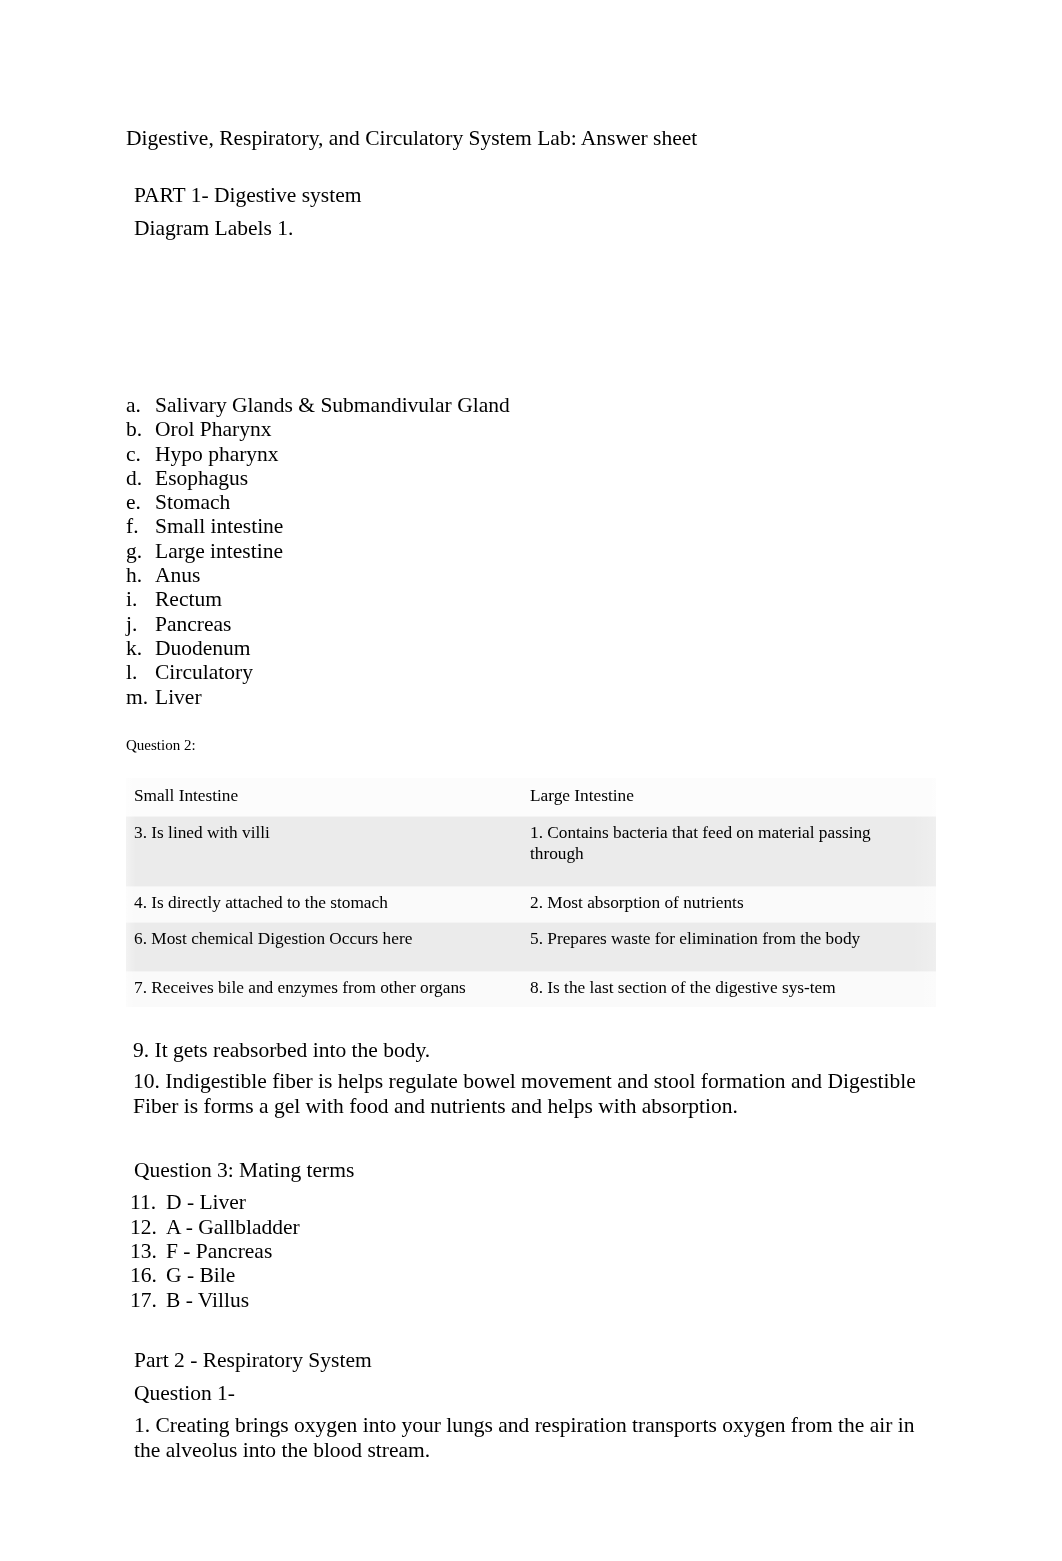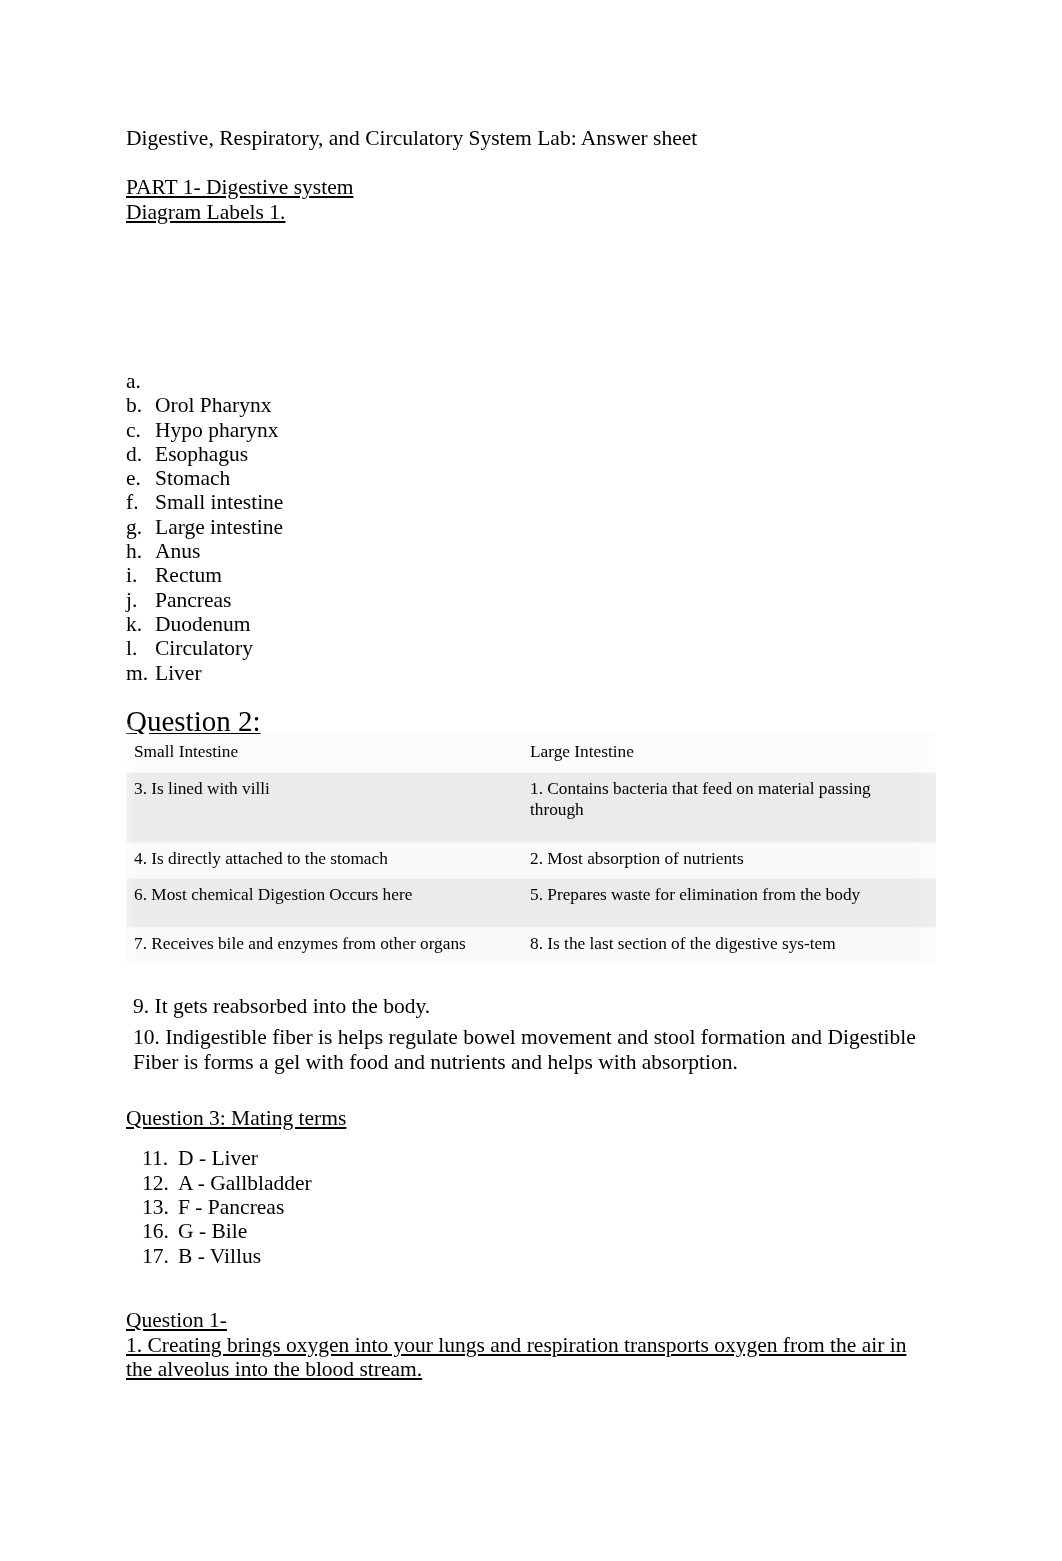--- a/index.html
+++ b/index.html
@@ -37,22 +37,21 @@
     white-space: nowrap;
   }
 
   .blank-line {
     height: 24.5px;
   }
 
   .para {
     font-size: 21.5px;
     line-height: 24.5px;
-    margin: 0;
-    text-decoration: underline;
+    margin: 8px;
   }
 
   
   .diagram-placeholder {
     width: 520px;
     height: 145px;
     background: #ffffff;
     margin: 0 0 0 0;
   }
 
@@ -70,24 +69,23 @@
     padding-left: 0;
   }
   .letter-list .marker {
     display: inline-block;
     width: 29px;
     flex: 0 0 29px;
   }
 
   
   .q2-label {
-    font-size: 29px;
+    font-size: 15px;
     line-height: 24.5px;
-    margin: 0 0 0 0;
-    text-decoration: underline;
+    margin: 0 0 20px 0;
   }
 
   .table-wrap {
     position: relative;
     width: 810px;
     margin-left: 0px;
   }
   table.compare {
     border-collapse: collapse;
     width: 810px;
@@ -138,21 +136,21 @@
 
   .after-table {
     font-size: 21.5px;
     line-height: 24.5px;
     margin: 7px;
   }
 
   
   .num-list {
     list-style: none;
-    margin: 16px;
+    margin: 4px;
     padding: 0;
     font-size: 21.5px;
     line-height: 24.3px;
   }
   .num-list li {
     display: flex;
     align-items: baseline;
   }
   .num-list .marker {
     display: inline-block;
@@ -172,20 +170,21 @@
   <div class="blank-line"></div>
 
   <div class="para">PART 1- Digestive system</div>
   <div class="para">Diagram Labels 1.</div>
 
   <div class="diagram-placeholder"></div>
 
   <ul class="letter-list">
     <li>
         <span class="marker">a.</span>
+        <span>Salivary Glands &amp; Submandivular Gland</span>
       </li>
     <li>
         <span class="marker">b.</span>
         <span>Orol Pharynx</span>
       </li>
     <li>
         <span class="marker">c.</span>
         <span>Hypo pharynx</span>
       </li>
     <li>
@@ -295,16 +294,17 @@
         <span>G  - Bile</span>
       </li>
     <li>
         <span class="marker">17.</span>
         <span>B - Villus</span>
       </li>
   </ul>
 
   <div class="blank-line"></div>
 
+  <div class="para">Part 2 - Respiratory System</div>
   <div class="para">Question 1-</div>
   <div class="para">1. Creating brings oxygen into your lungs and respiration transports oxygen from the air in the alveolus into the blood stream.</div>
 
 </div>
 
 </body></html>

